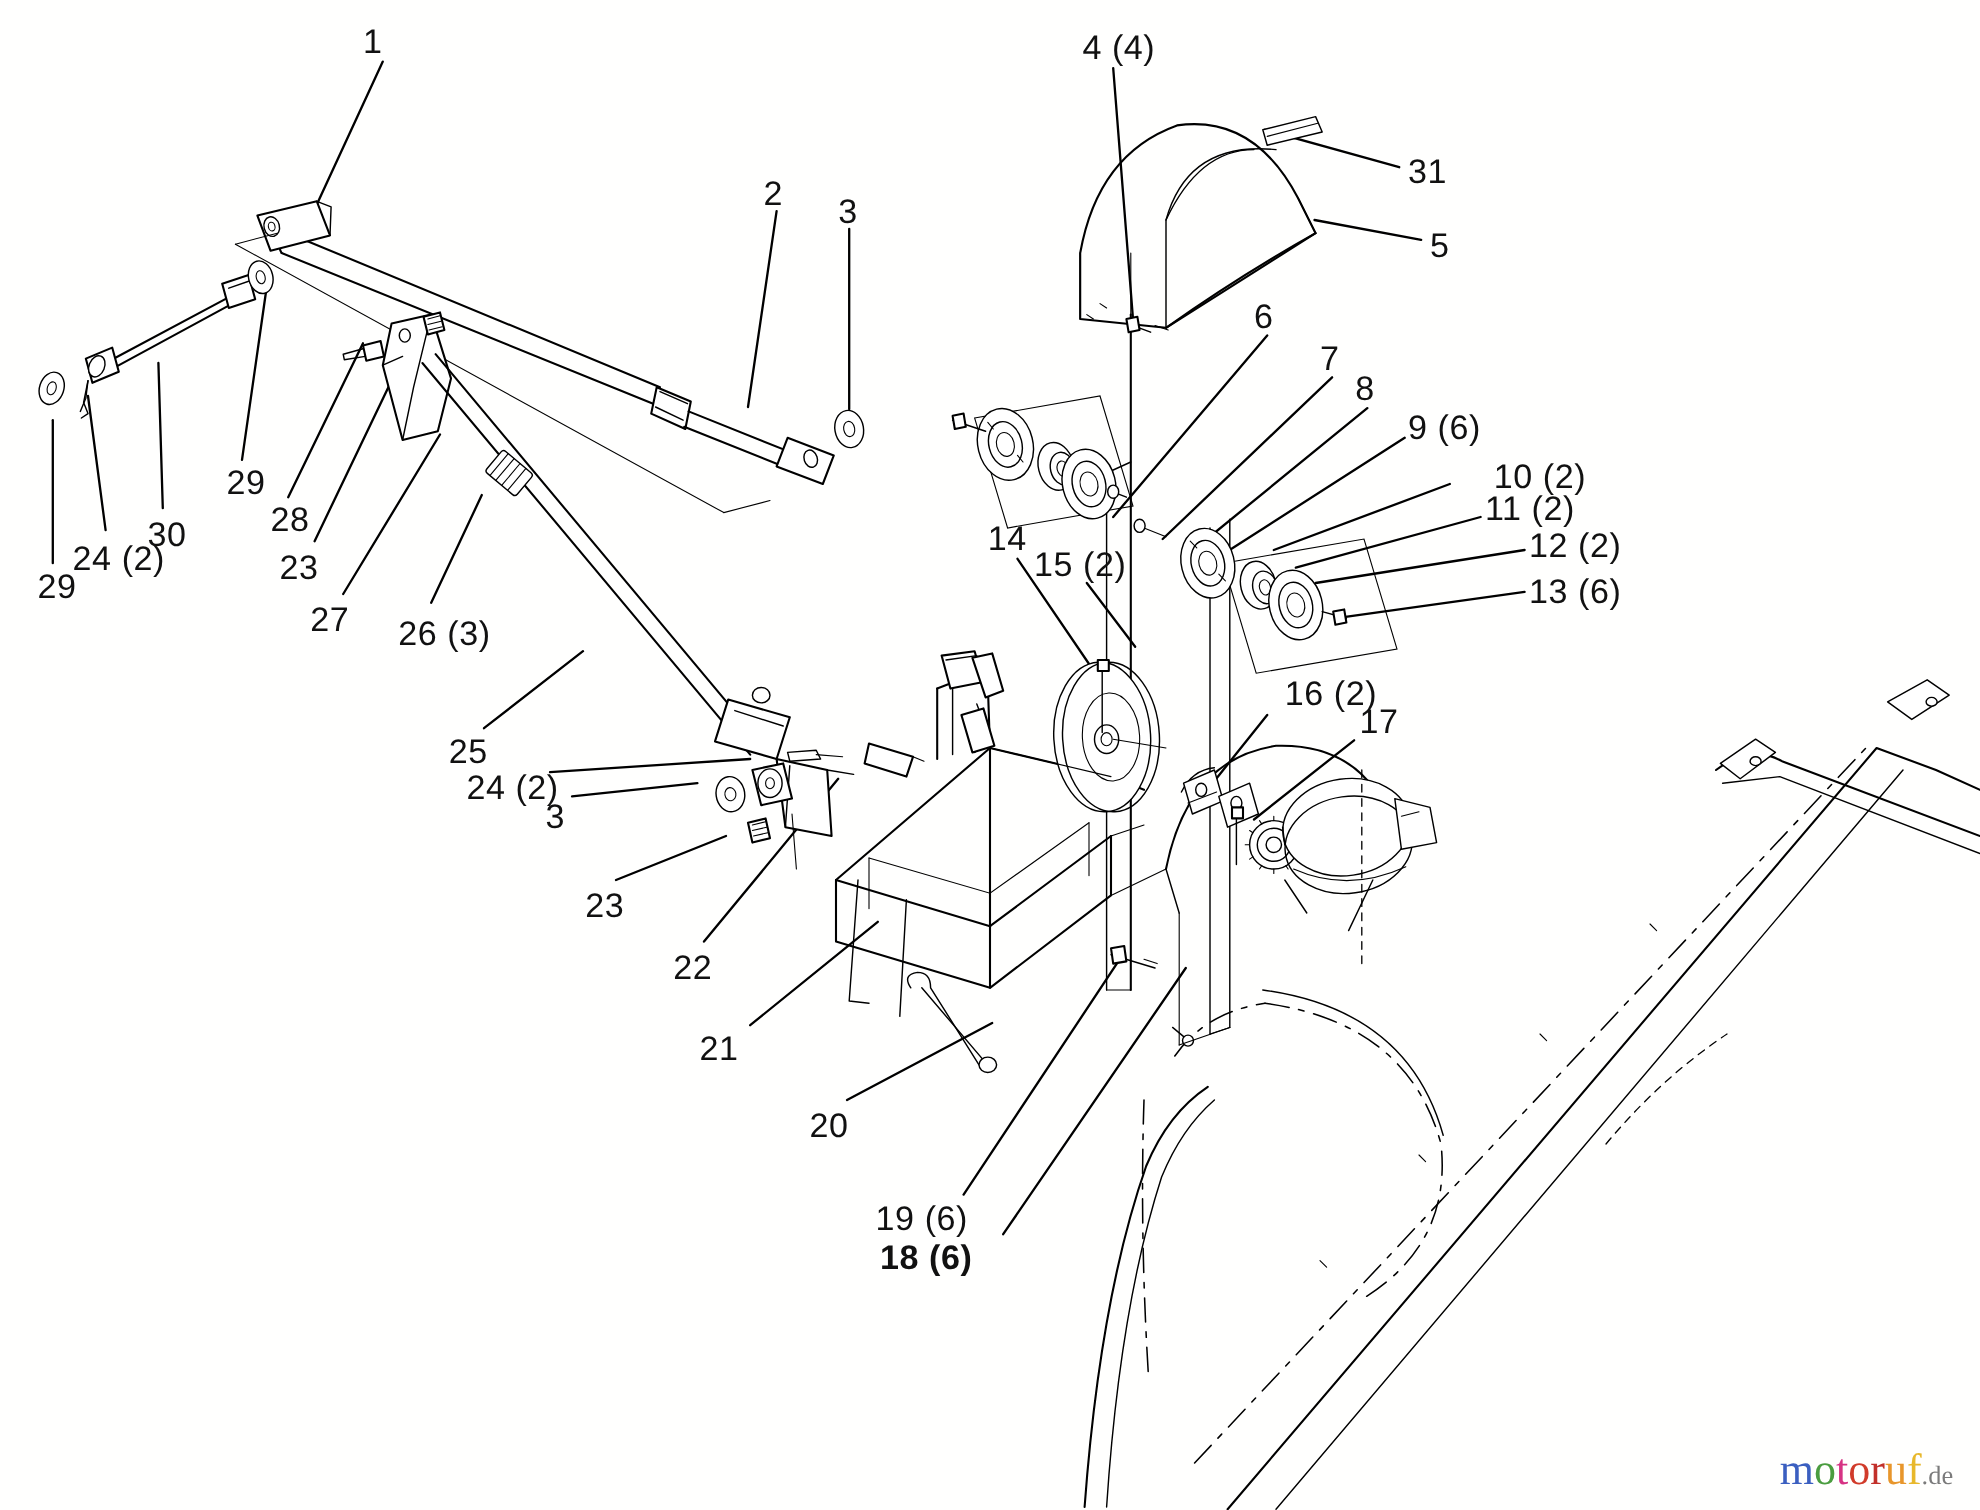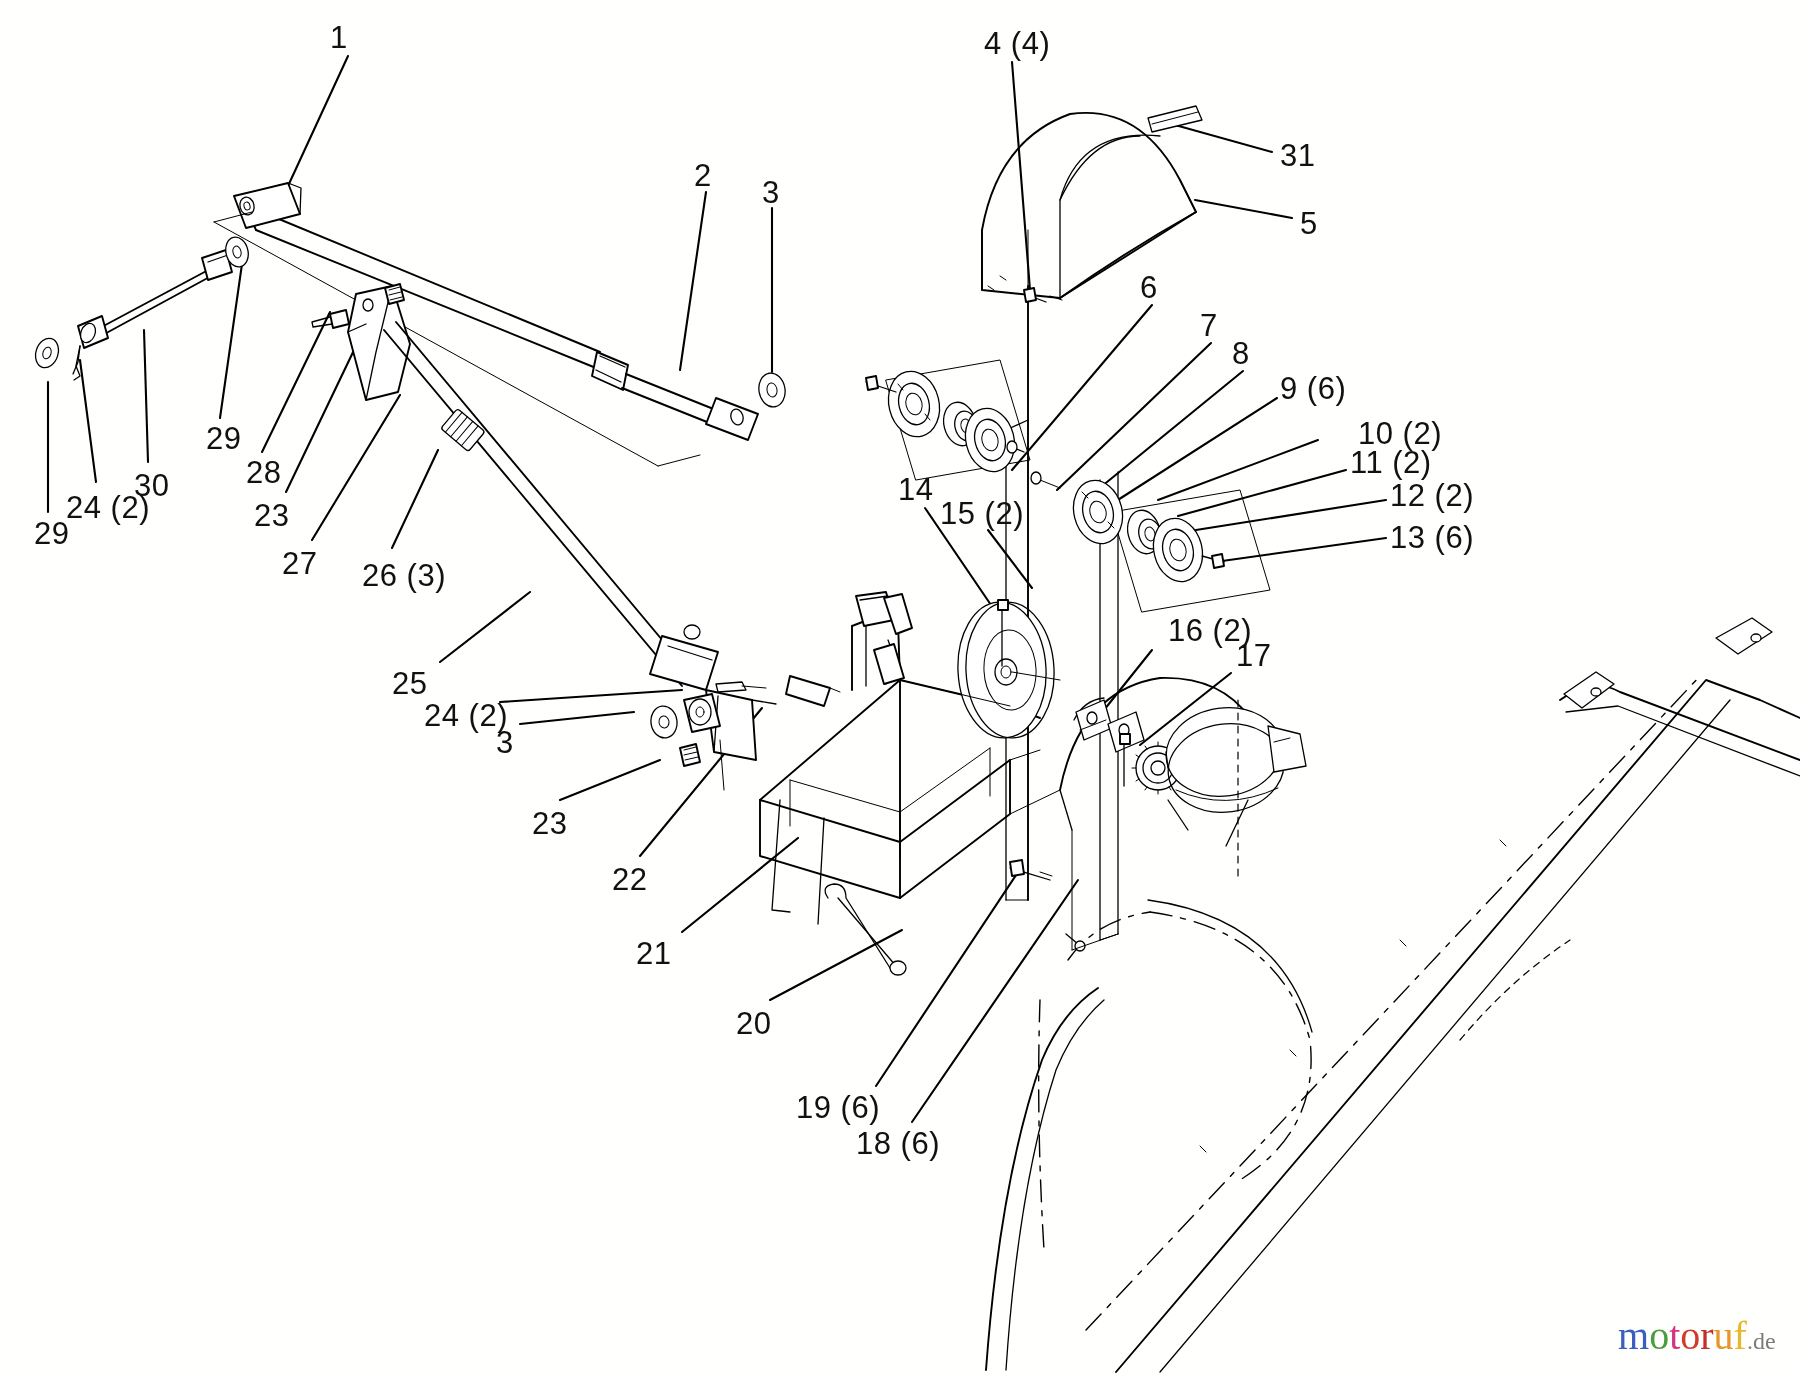--- a/index.html
+++ b/index.html
@@ -405,26 +405,26 @@
       <div class="callout" style="left: 1168px; top: 615px;">16 (2)</div>
       <div class="callout" style="left: 1236px; top: 640px;">17</div>
       <div class="callout" style="left: 206px; top: 423px;">29</div>
       <div class="callout" style="left: 246px; top: 457px;">28</div>
       <div class="callout" style="left: 254px; top: 500px;">23</div>
       <div class="callout" style="left: 282px; top: 548px;">27</div>
       <div class="callout" style="left: 362px; top: 560px;">26 (3)</div>
       <div class="callout" style="left: 134px; top: 470px;">30</div>
       <div class="callout" style="left: 66px; top: 492px;">24 (2)</div>
       <div class="callout" style="left: 34px; top: 518px;">29</div>
-      <div class="callout" style="left: 392px; top: 668px;">25</div>
+      <div class="callout" style="left: 408px; top: 668px;">25</div>
       <div class="callout" style="left: 424px; top: 700px;">24 (2)</div>
       <div class="callout" style="left: 496px; top: 727px;">3</div>
       <div class="callout" style="left: 532px; top: 808px;">23</div>
       <div class="callout" style="left: 612px; top: 864px;">22</div>
       <div class="callout" style="left: 636px; top: 938px;">21</div>
       <div class="callout" style="left: 736px; top: 1008px; text-align: right;">20</div>
       <div class="callout" style="left: 796px; top: 1092px;">19 (6)</div>
-      <div class="callout" style="left: 856px; top: 1128px;">18 (6)</div>
+      <div class="callout" style="left: 800px; top: 1128px; font-weight: bold;">18 (6)</div>
     </div>
 
   <div id="watermark"><span style="color: rgb(59, 95, 192);">m</span><span style="color: rgb(74, 157, 63);">o</span><span style="color: rgb(214, 51, 132);">t</span><span style="color: rgb(209, 59, 42);">o</span><span style="color: rgb(194, 48, 42);">r</span><span style="color: rgb(232, 150, 43);">u</span><span style="color: rgb(232, 184, 43);">f</span><span class="suffix">.de</span></div>
 
 </div>
 
 </body></html>

